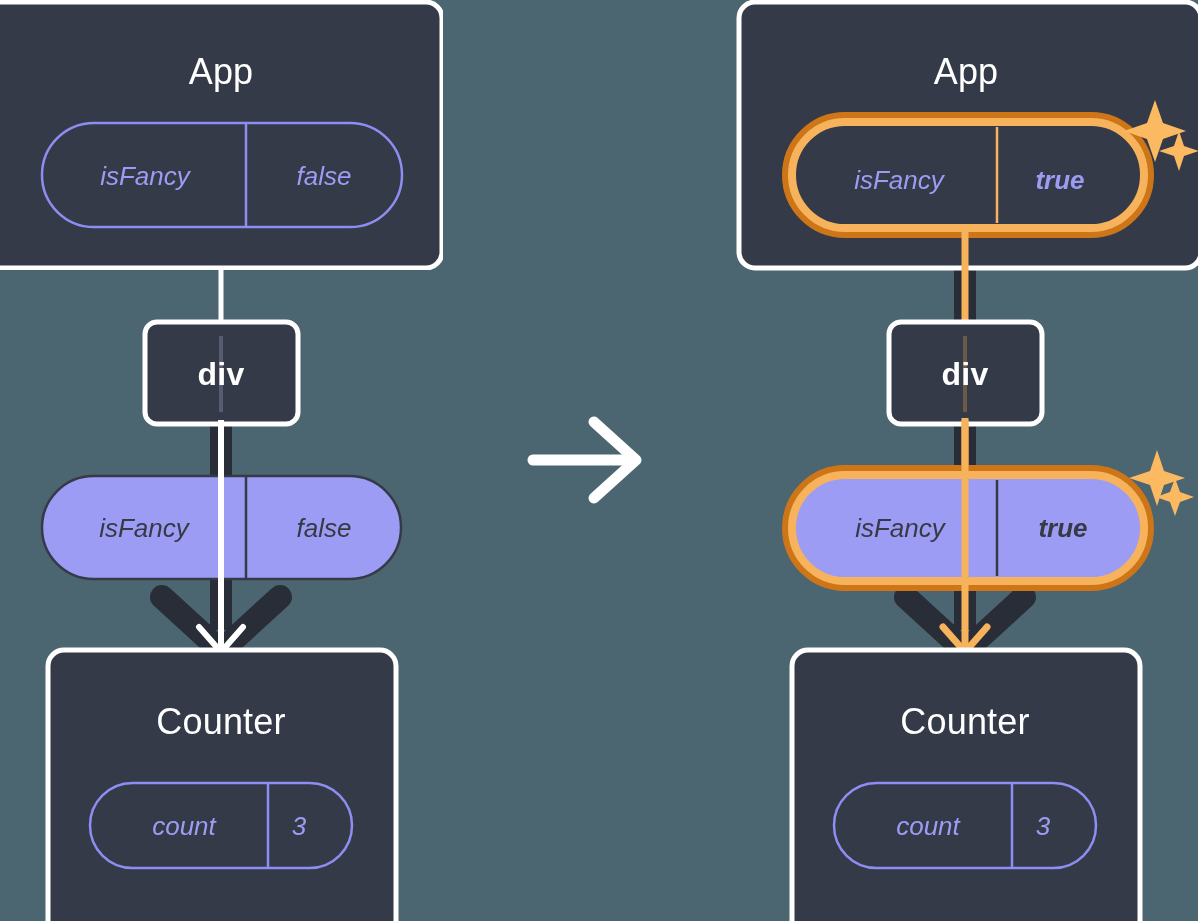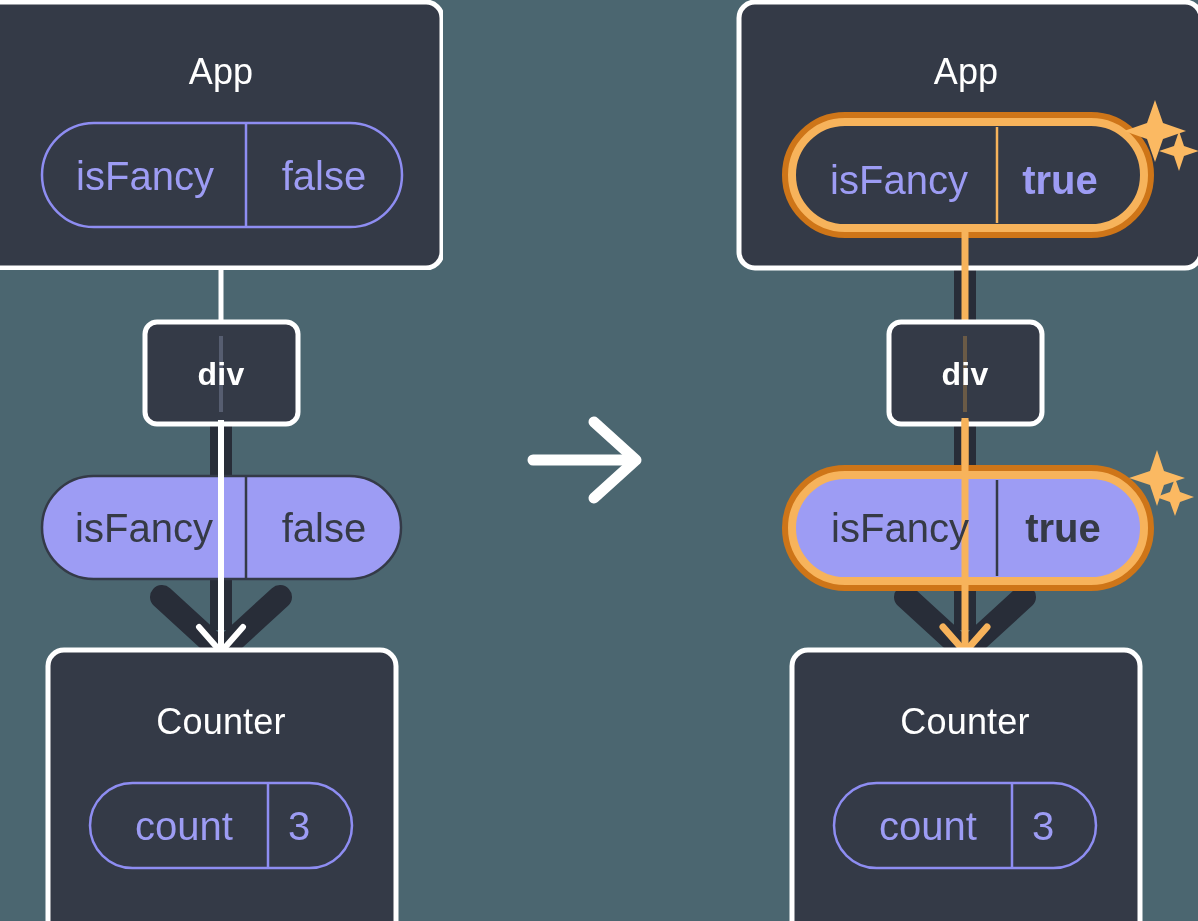--- a/index.html
+++ b/index.html
@@ -31,23 +31,24 @@
     position: absolute;
     color: #ffffff;
     font-size: 36px;
     font-weight: 400;
     text-align: center;
     white-space: nowrap;
     letter-spacing: 0.2px;
   }
   .pilltext {
     position: absolute;
-    font-size: 40px;
+    font-size: 26px;
     white-space: nowrap;
     text-align: right;
+    font-style: italic;
   }
   .pilltext.dark-key { color: #9d9cf4; }
   .pilltext.dark-val { color: #9d9cf4; }
   .pilltext.light-key { color: #353a45; }
   .pilltext.light-val { color: #353a45; }
   .pilltext.bold { font-weight: 700; }
   .ctr { transform: translate(-50%, -50%); }
 </style>
 </head>
 <body>

